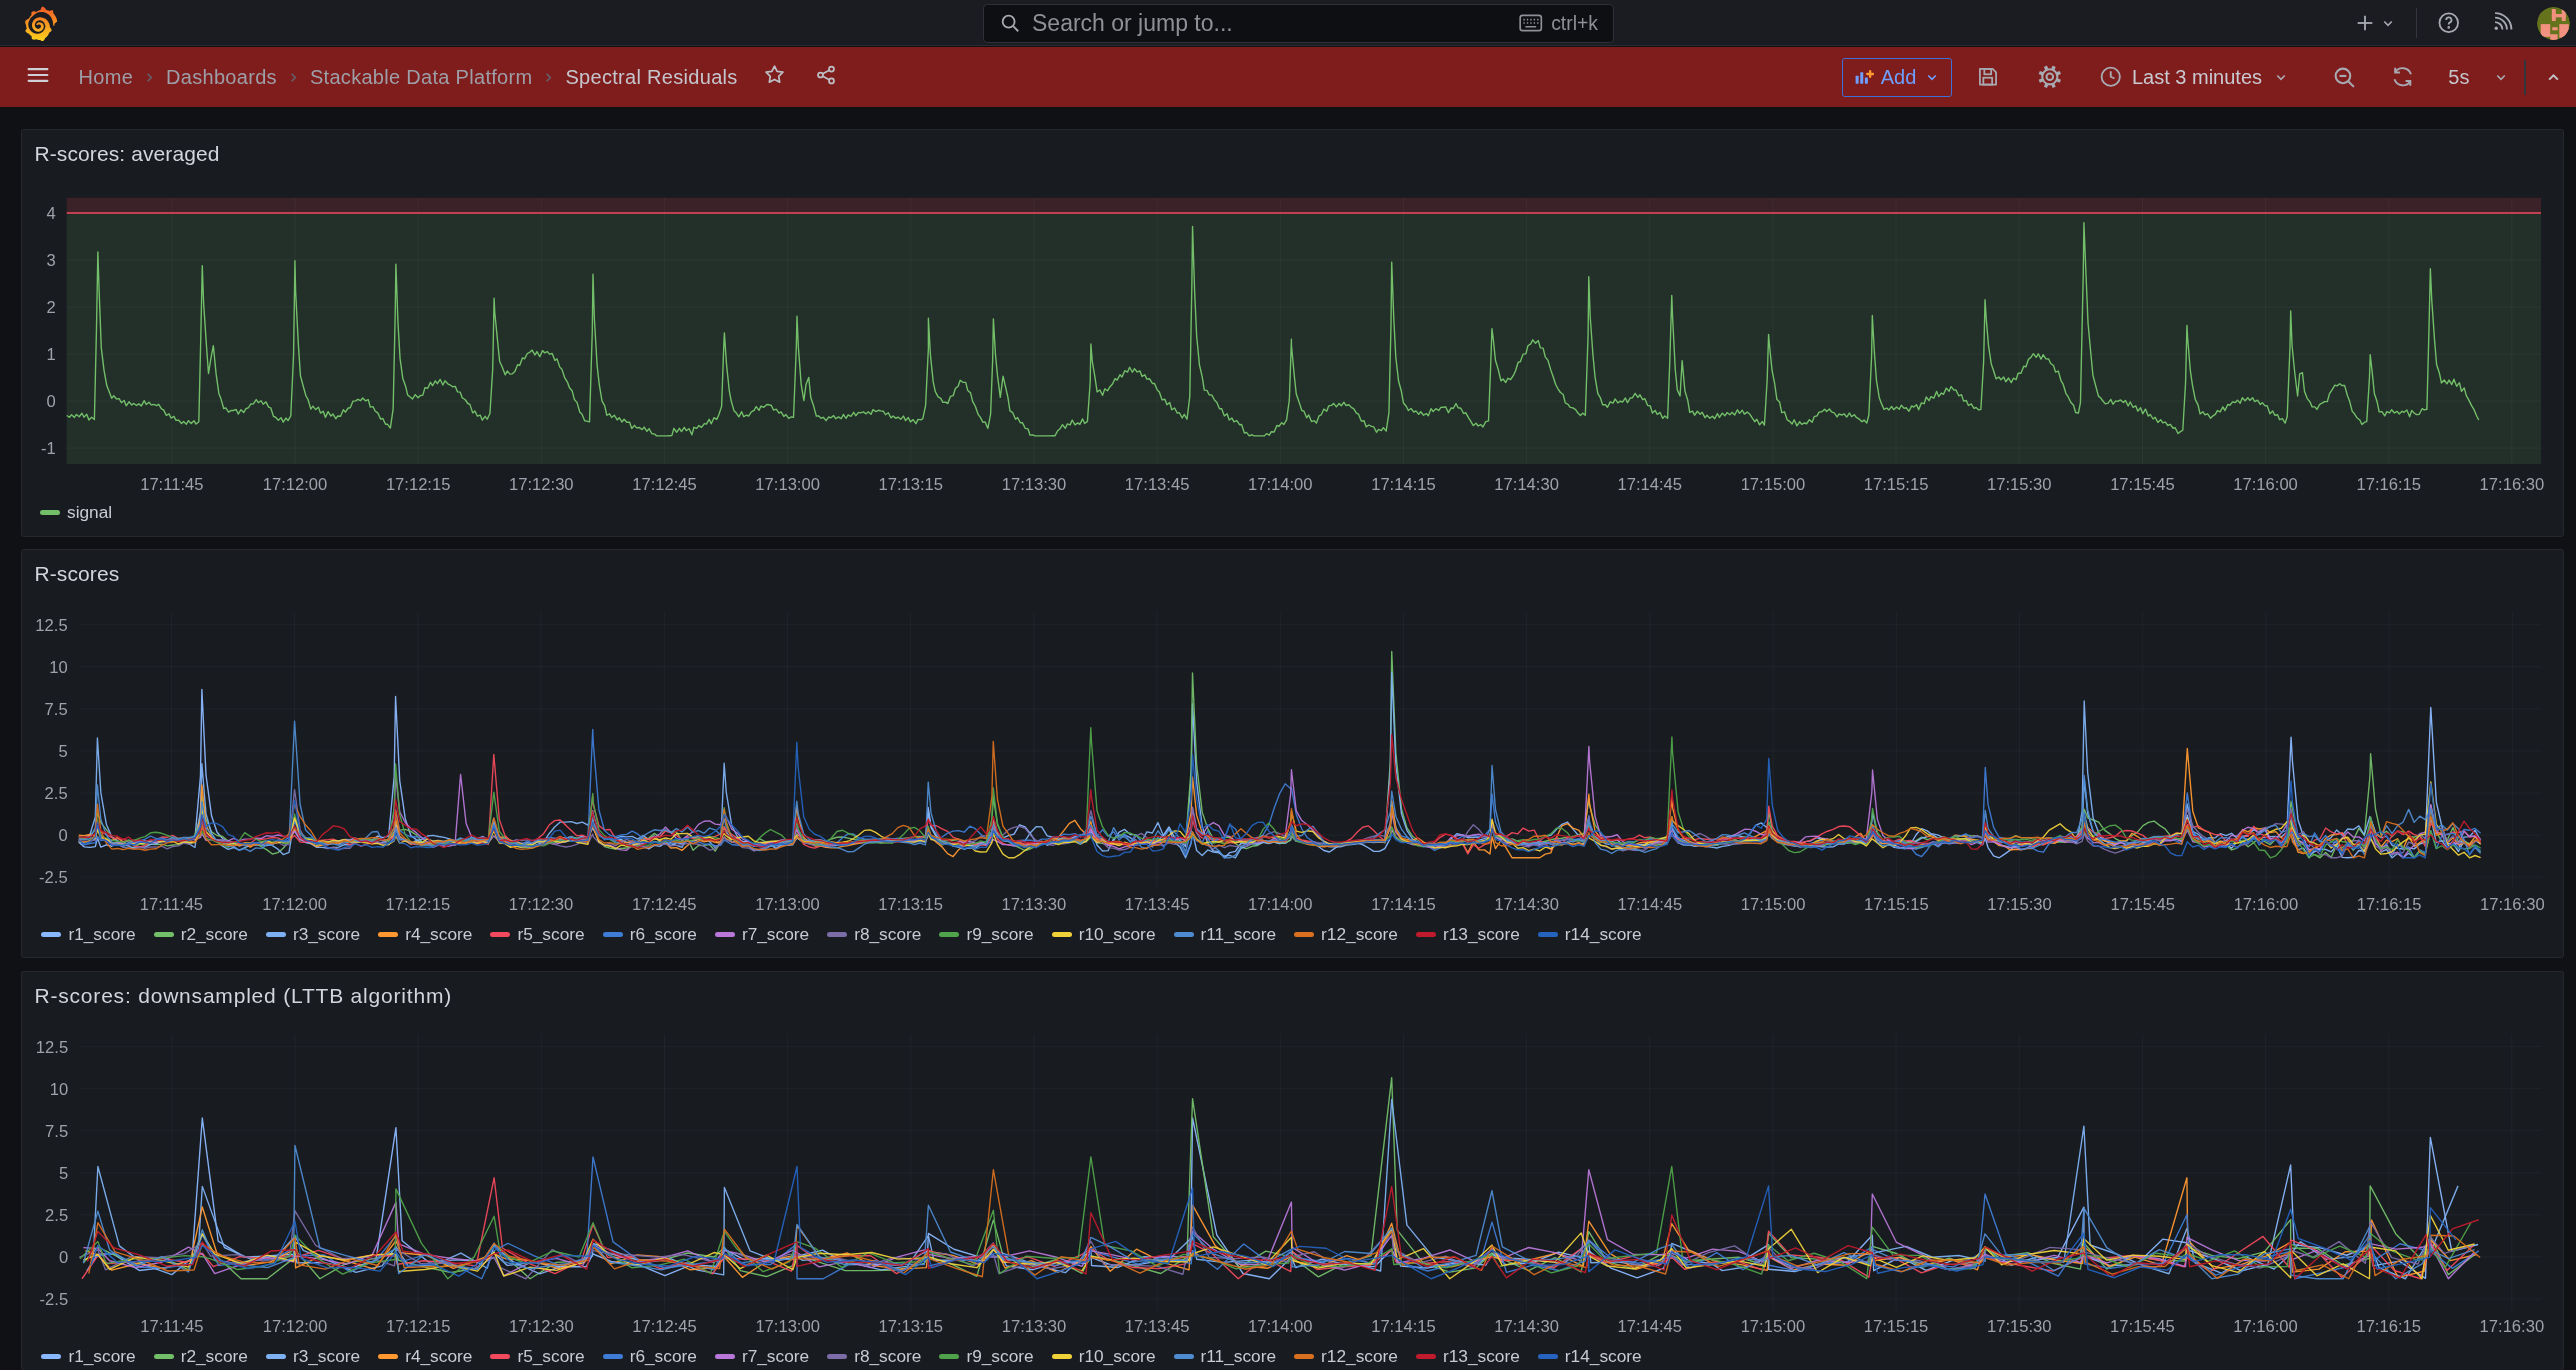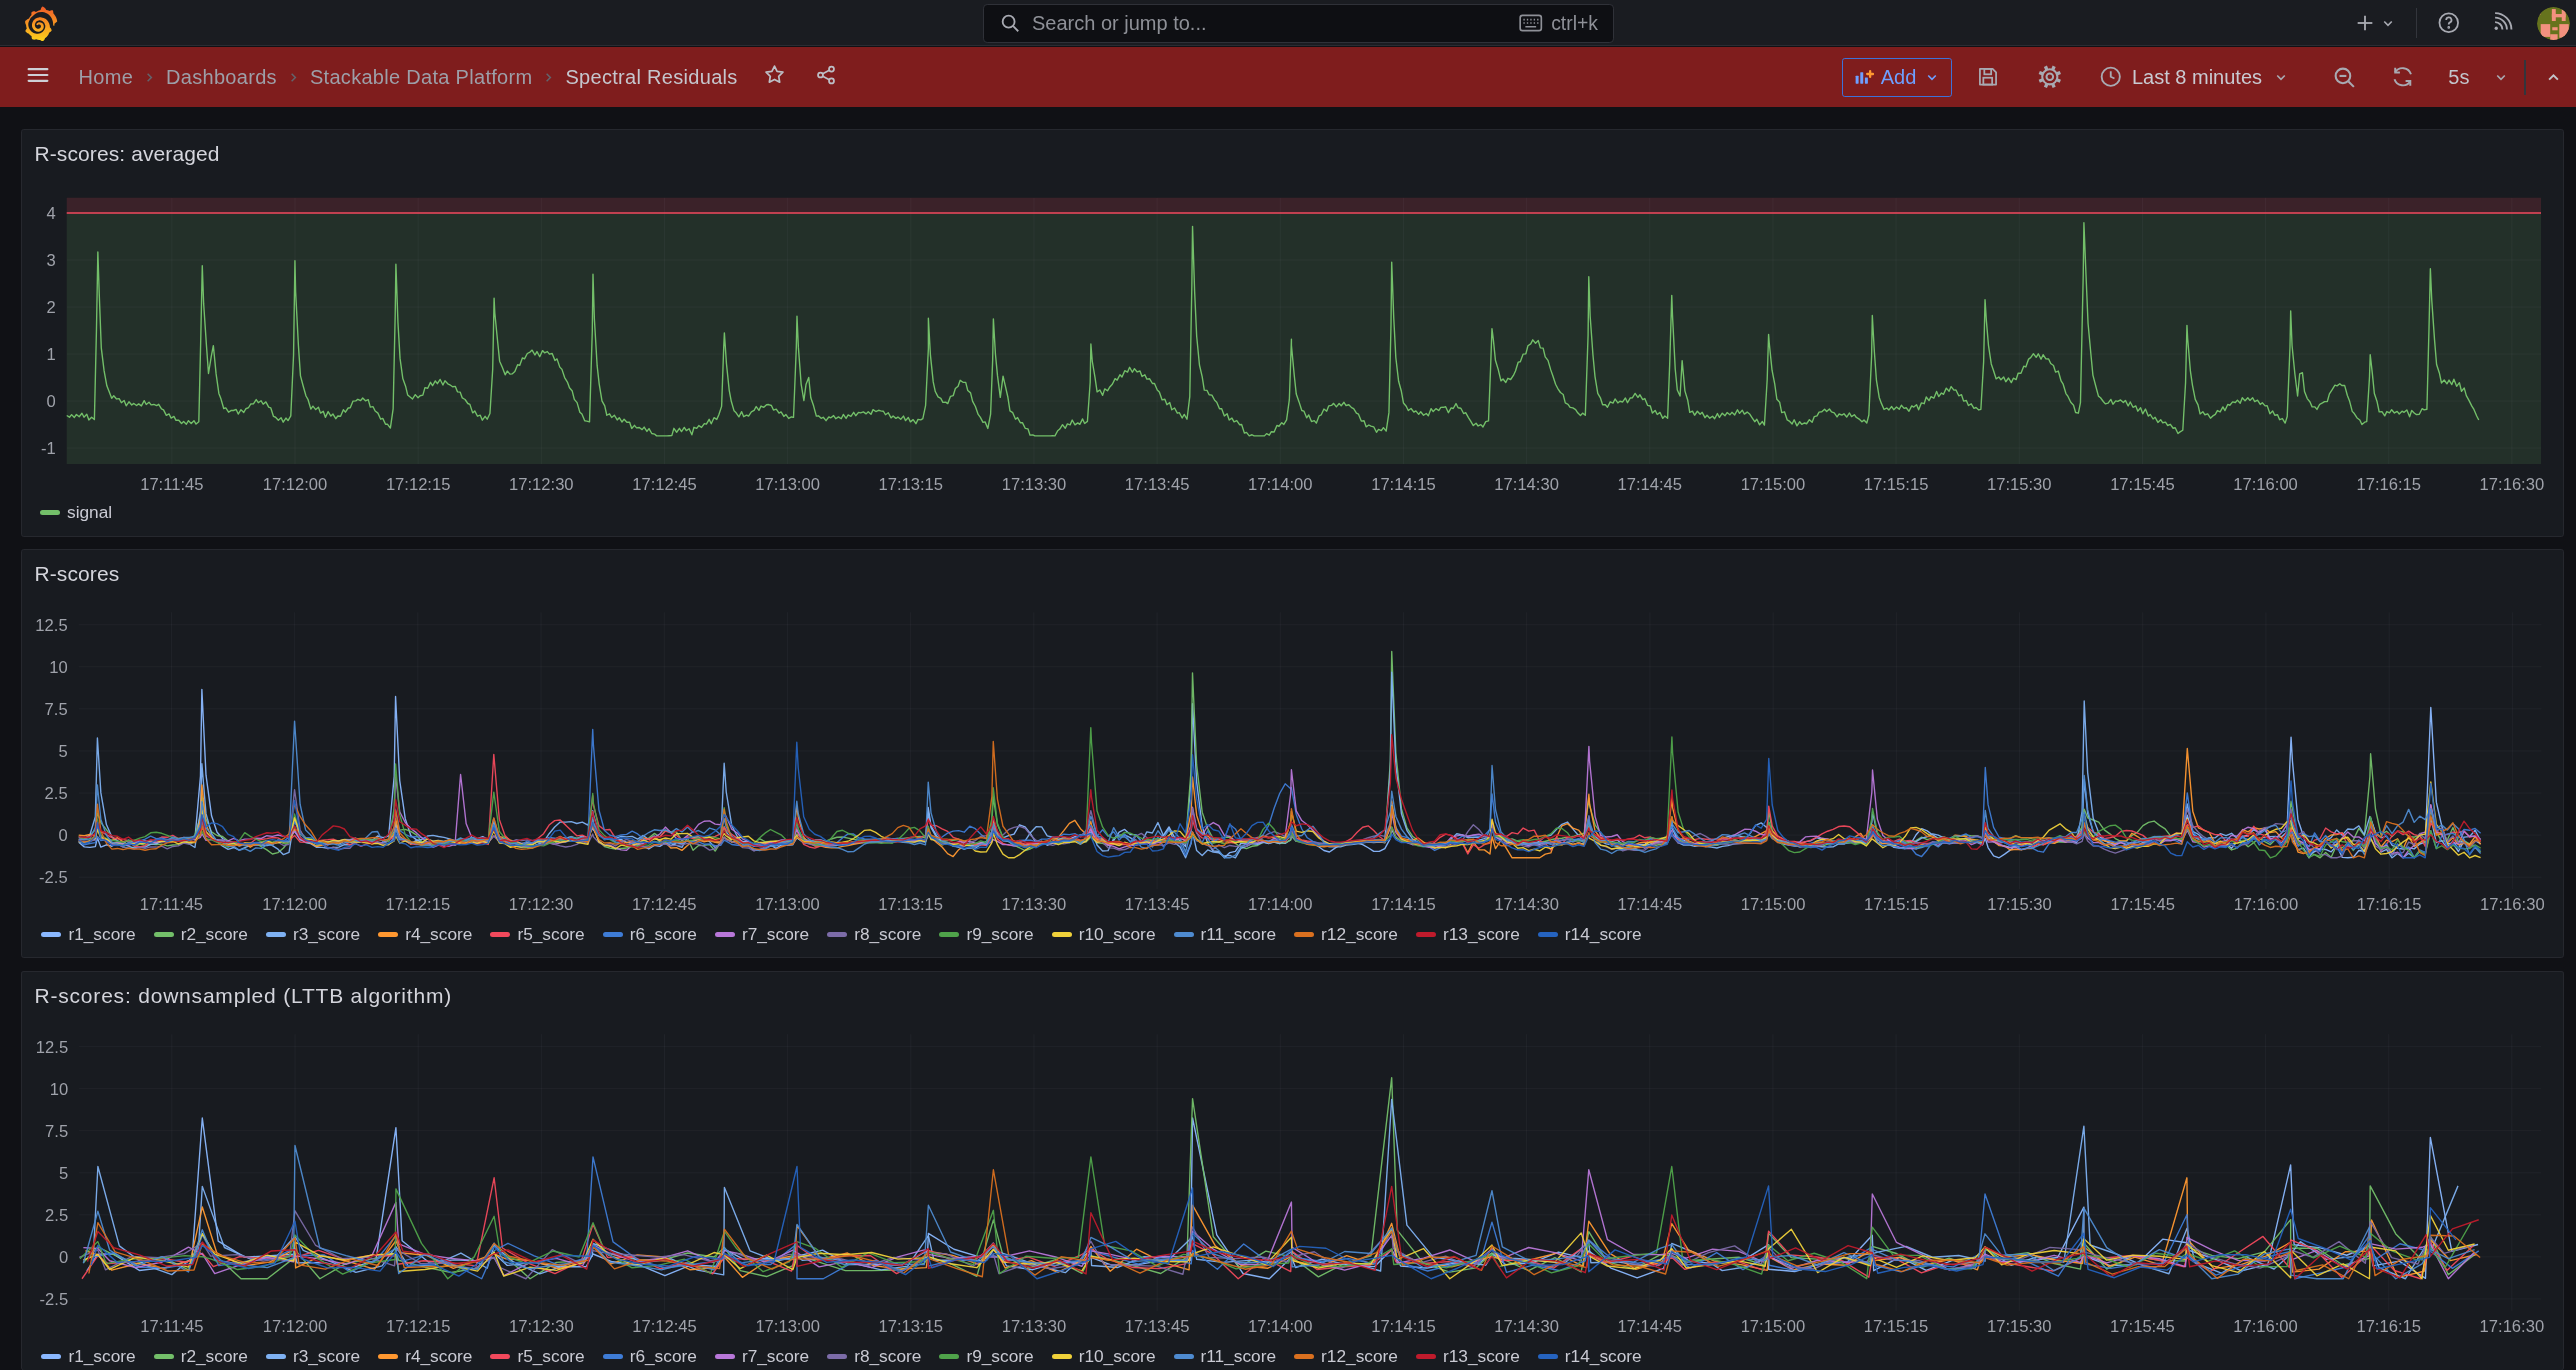--- a/index.html
+++ b/index.html
@@ -1,20 +1,20 @@
 <!DOCTYPE html>
 <html style="font-size:11px"><head><meta charset="utf-8"><style>
 *{margin:0;padding:0;box-sizing:border-box}
 html,body{width:2576px;height:1371px;overflow:hidden;background:#101115;
 font-family:"Liberation Sans",sans-serif;-webkit-font-smoothing:antialiased}
 #page{position:relative;width:2576px;height:1371px}
 #hdr{position:absolute;left:0;top:0;width:100%;height:46px;background:#1a1c21;border-bottom:1.4px solid #2a2c33}
 #searchbox{position:absolute;left:983px;top:3.5px;width:631px;height:39px;background:#0e0f13;
 border:1.4px solid #2f3138;border-radius:4.2px;display:flex;align-items:center;padding:0 15px;gap:11px}
-#searchbox .ph{color:#8e9097;font-size:20px;flex:1}
+#searchbox .ph{color:#8e9097;font-size:23px;flex:1}
 #searchbox .kb{color:#8e9097;font-size:19.4px;display:flex;align-items:center;gap:8.3px}
 .hicons{position:absolute;right:0;top:0;height:46px;display:flex;align-items:center}
 #toolbar{position:absolute;left:0;top:47px;width:100%;height:60px;background:#7f1d1d;display:flex;align-items:center}
 .crumbs{display:flex;align-items:center;gap:9px;margin-left:23.5px;color:#9d9fa8;font-size:20px;letter-spacing:0.3px}
 .crumbs .last{color:#c5c6cd}
 .tb-right{position:absolute;right:10.4px;top:0;height:60px;display:flex;align-items:center}
 .addbtn{display:flex;align-items:center;gap:7px;border:1.4px solid #3D71D9;border-radius:2.8px;
 height:39px;padding:0 9.7px;color:#6E9FFF;font-size:20px;font-weight:400;margin-right:4.8px}
 .tbtn{display:flex;align-items:center;justify-content:center;height:39px;color:#c3c5cb;font-size:20px}
 .vdiv{width:1.4px;height:35px;background:#33353c;margin:0 15px 0 8.3px}
@@ -163,21 +163,21 @@
             </g>
             <circle cx="12" cy="12" r="7.1" stroke-width="1.9"></circle>
             <circle cx="12" cy="12" r="3.1" stroke-width="1.9"></circle>
           </svg>
         </span>
 <span class="tbtn" style="padding:0 7px 0 18px;gap:9.7px">
           <svg width="23.5" height="23.5" viewBox="0 0 24 24" fill="none" stroke="#a8aab2" stroke-width="1.9">
             <circle cx="12" cy="12" r="9.3"></circle>
             <polyline points="12,6.5 12,12 15.8,13.8"></polyline>
           </svg>
-          <span style="color:#c9cad1">Last 8 minutes</span>
+          <span style="color:#c9cad1">Last 3 minutes</span>
           <svg width="18" height="18" viewBox="0 0 24 24" fill="none" stroke="#a8aab2" stroke-width="2.2">
             <polyline points="7,10 12,15 17,10"></polyline>
           </svg>
         </span>
 <span class="tbtn" style="width:62px;margin-left:16.6px">
           <svg width="25" height="25" viewBox="0 0 24 24" fill="none" stroke="#a8aab2" stroke-width="2">
             <circle cx="10.5" cy="10.5" r="7"></circle>
             <line x1="15.8" y1="15.8" x2="21" y2="21"></line>
             <line x1="7.2" y1="10.5" x2="13.8" y2="10.5"></line>
           </svg>

